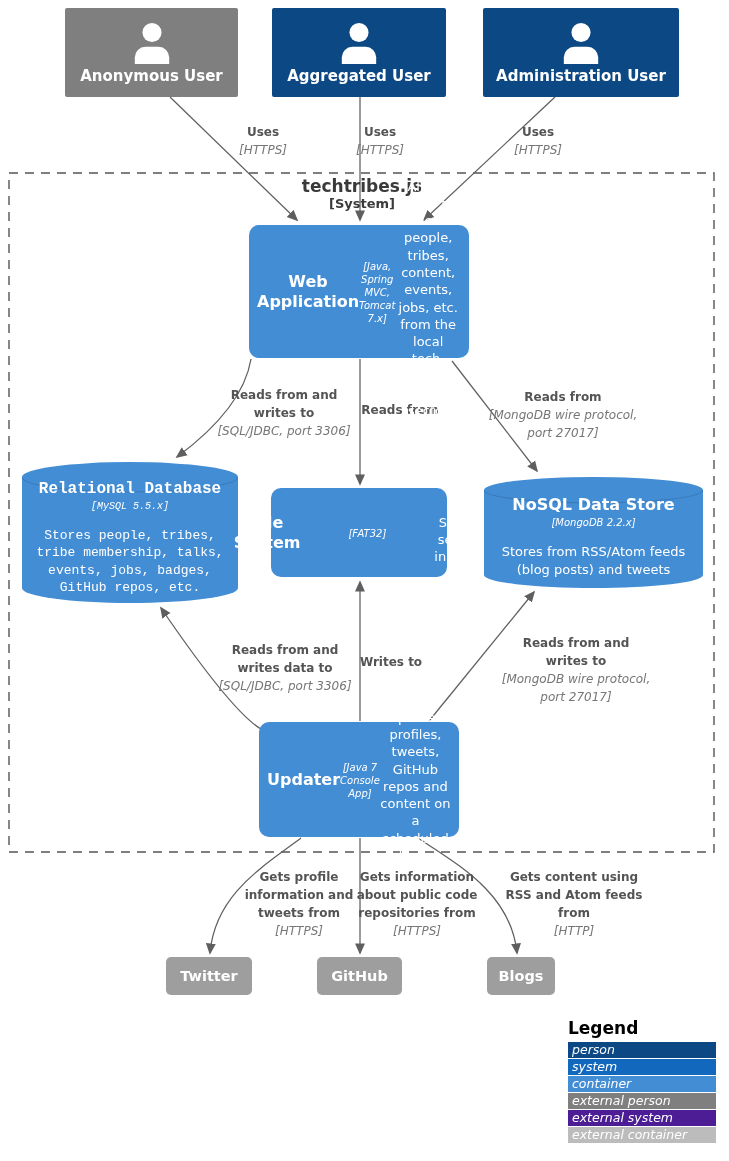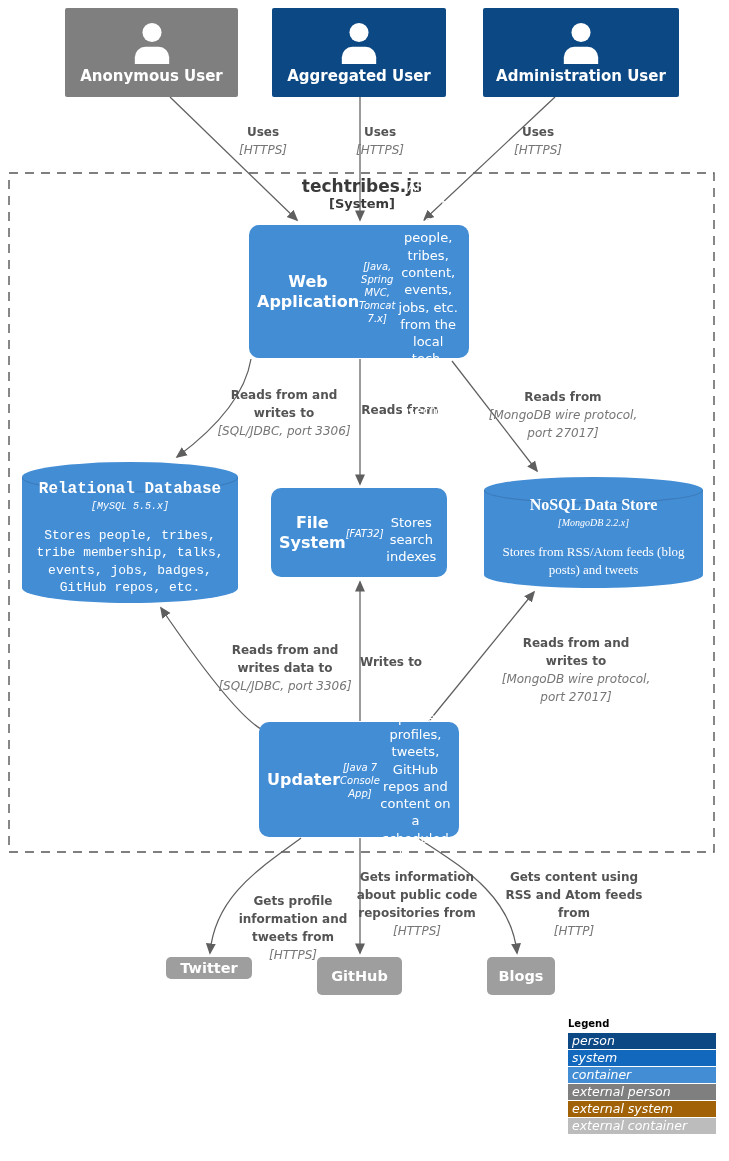--- a/index.html
+++ b/index.html
@@ -17,21 +17,21 @@
   .cyl > svg.cylbg{position:absolute;left:0;top:0;width:100%;height:100%;}
   .cylc{position:relative;display:flex;flex-direction:column;align-items:center;justify-content:center;height:100%;box-sizing:border-box;}
   .ntitle{font-size:16px;font-weight:700;line-height:1.25;}
   .ntech{font-size:10px;font-style:italic;line-height:1.3;margin-top:1px;}
   .ndesc{font-size:13px;line-height:1.33;margin-top:14px;}
   .ext{border-radius:5px;display:flex;align-items:center;justify-content:center;font-size:14.5px;font-weight:700;}
   .elabel{position:absolute;z-index:2;transform:translateX(-50%);text-align:center;line-height:18px;font-size:12px;}
   .eb{font-weight:700;color:#545454;white-space:pre-line;}
   .et{font-style:italic;color:#767676;white-space:pre-line;}
   .legend{position:absolute;z-index:3;left:568px;top:1018px;width:148px;}
-  .ltitle{font-size:10px;font-weight:700;color:#000;margin-bottom:4px;}
+  .ltitle{font-size:17px;font-weight:700;color:#000;margin-bottom:4px;}
   .lrow{height:16px;margin-bottom:1px;color:#fff;font-size:12.5px;line-height:16px;
         padding-left:4px;box-sizing:border-box;overflow:hidden;font-style:italic;}
   .picon{display:block;}
 </style>
 </head>
 <body>
 
 <div class="stage">
 
   <svg class="edges" width="729" height="1161" viewBox="0 0 729 1161">
@@ -97,45 +97,45 @@
       <path d="M0,15 A108,15 0 0 1 216,15 L216,126 A108,15 0 0 1 0,126 Z" fill="#438dd5"></path>
       <path d="M0,15 A108,15 0 0 0 216,15" fill="none" stroke="rgba(0,0,0,0.12)" stroke-width="1.2"></path>
     </svg>
     <div class="cylc" style="padding:16px 8px 6px 8px;">
       <div class="ntitle">Relational Database</div>
       <div class="ntech">[MySQL 5.5.x]</div>
       <div class="ndesc">Stores people, tribes, tribe membership, talks, events, jobs, badges, GitHub repos, etc.</div>
     </div>
   </div>
 
-  <div class="node box" style="left: 271px; top: 488px; width: 176px; height: 89px; background-color: rgb(67, 141, 213);">
+  <div class="node box" style="left: 271px; top: 488px; width: 176px; height: 89px; background-color: rgb(67, 141, 213); gap: 48px;">
     <div class="ntitle">File System</div>
     <div class="ntech">[FAT32]</div>
     <div class="ndesc">Stores search indexes</div>
   </div>
 
   <div class="node cyl" style="left:484px;top:477px;width:219px;height:111px;">
     <svg class="cylbg" viewBox="0 0 219 111" preserveAspectRatio="none">
       <path d="M0,13 A109.5,13 0 0 1 219,13 L219,98 A109.5,13 0 0 1 0,98 Z" fill="#438dd5"></path>
       <path d="M0,13 A109.5,13 0 0 0 219,13" fill="none" stroke="rgba(0,0,0,0.12)" stroke-width="1.2"></path>
     </svg>
-    <div class="cylc" style="padding:12px 8px 4px 8px;font-family:Liberation Serif, serif;">
+    <div class="cylc" style="padding:12px 8px 4px 8px;">
       <div class="ntitle">NoSQL Data Store</div>
       <div class="ntech">[MongoDB 2.2.x]</div>
       <div class="ndesc">Stores from RSS/Atom feeds (blog posts) and tweets</div>
     </div>
   </div>
 
   <div class="node box" style="left: 259px; top: 722px; width: 200px; height: 115px; background-color: rgb(67, 141, 213);">
     <div class="ntitle">Updater</div>
     <div class="ntech">[Java 7 Console App]</div>
     <div class="ndesc">Updates profiles, tweets, GitHub repos and content on a scheduled basis</div>
   </div>
 
-  <div class="node ext" style="left: 166px; top: 957px; width: 86px; height: 22px; background-color: rgb(158, 158, 158);">
+  <div class="node ext" style="left: 166px; top: 957px; width: 86px; height: 38px; background-color: rgb(158, 158, 158);">
     <span>Twitter</span>
   </div>
   <div class="node ext" style="left: 317px; top: 957px; width: 85px; height: 38px; background-color: rgb(158, 158, 158);">
     <span>GitHub</span>
   </div>
   <div class="node ext" style="left: 487px; top: 957px; width: 68px; height: 38px; background-color: rgb(158, 158, 158);">
     <span>Blogs</span>
   </div>
 
   <div class="elabel" style="left:263px;top:123px;">
@@ -172,21 +172,21 @@
   <div class="elabel" style="left:391px;top:653px;">
     <div class="eb">Writes to</div>
     <div class="et"></div>
   </div>
   <div class="elabel" style="left:576px;top:634px;">
     <div class="eb">Reads from and
 writes to</div>
     <div class="et">[MongoDB wire protocol,
 port 27017]</div>
   </div>
-  <div class="elabel" style="left:293px;top:868px;margin-top:24px;">
+  <div class="elabel" style="left:299px;top:868px;">
     <div class="eb">Gets profile
 information and
 tweets from</div>
     <div class="et">[HTTPS]</div>
   </div>
   <div class="elabel" style="left:417px;top:868px;">
     <div class="eb">Gets information
 about public code
 repositories from</div>
     <div class="et">[HTTPS]</div>
@@ -197,17 +197,17 @@
 from</div>
     <div class="et">[HTTP]</div>
   </div>
 
   <div class="legend">
     <div class="ltitle">Legend</div>
     <div class="lrow" style="background-color: rgb(11, 72, 132);">person</div>
     <div class="lrow" style="background-color: rgb(17, 104, 189);">system</div>
     <div class="lrow" style="background-color: rgb(67, 141, 213);">container</div>
     <div class="lrow" style="background-color: rgb(127, 127, 127);">external person</div>
-    <div class="lrow" style="background-color: #a16207;">external system</div>
+    <div class="lrow" style="background-color: #4c1d95;">external system</div>
     <div class="lrow" style="background-color: rgb(188, 188, 188);">external container</div>
   </div>
 
 </div>
 
 </body></html>

